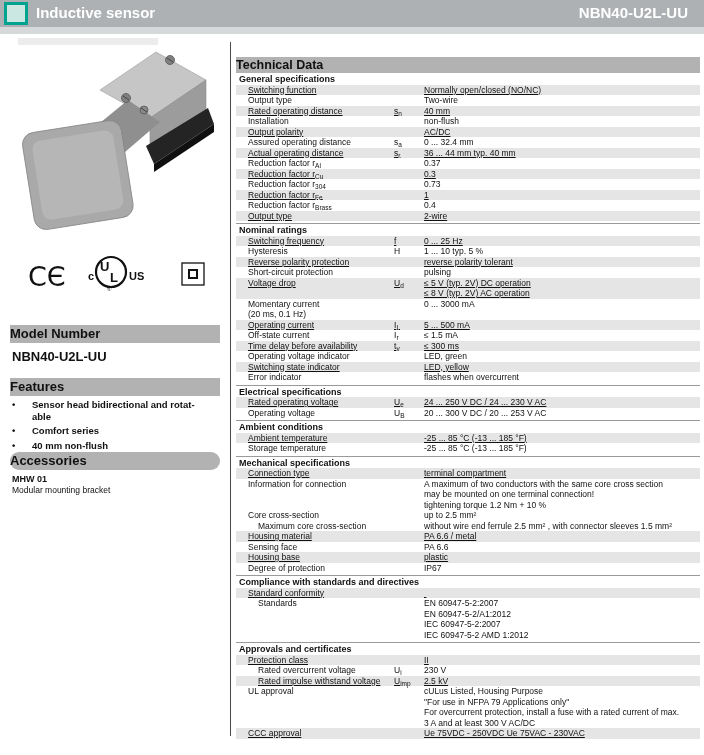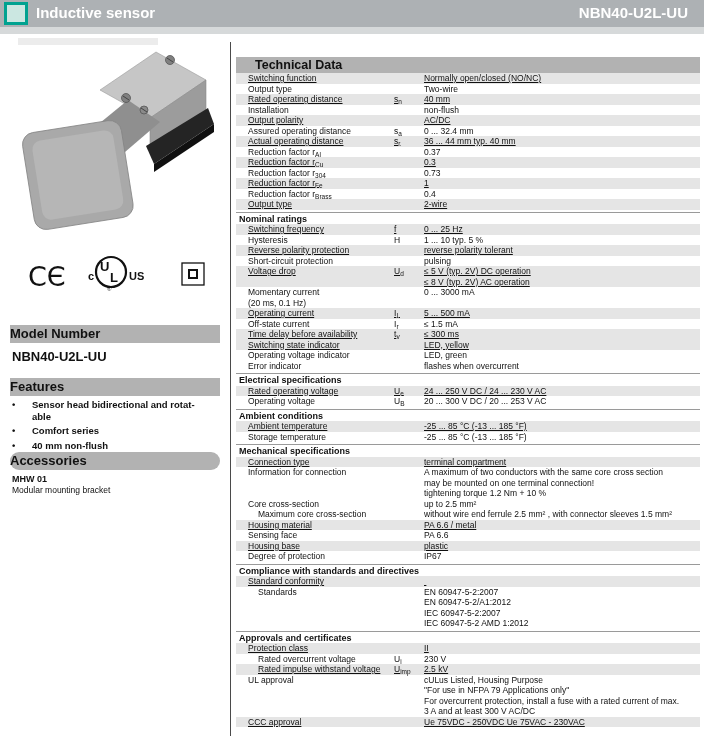--- a/index.html
+++ b/index.html
@@ -24,21 +24,21 @@
   .feature-item{display:flex;font-size:9.5px;font-weight:bold;line-height:11.5px;margin-bottom:3px;}
   .feature-item .bullet{width:20px;flex:none;}
   .feature-item .ftxt{width:176px;}
   .access-code{position:absolute;left:12px;top:474px;font-size:9px;font-weight:bold;}
   .access-desc{position:absolute;left:12px;top:485px;font-size:8.5px;text-align:right;}
   
   .vrule{position:absolute;left:230px;top:42px;width:1px;height:694px;background:#4a4a4a;}
   
   .tech{position:absolute;left:236px;top:57px;width:464px;}
   .td-bar{height:16px;background:#b2b2b2;font-size:12.5px;font-weight:bold;
-          line-height:16px;padding-left:19px;}
+          line-height:16px;padding-left:0;}
   .section + .section{border-top:1px solid #9a9a9a;margin-top:2px;}
   .sec-h{font-size:9px;font-weight:bold;line-height:10.5px;padding:1px 0 0 3px;}
   .trow{display:flex;font-size:8.5px;line-height:10.5px;}
   .trow.shaded{background:#e5e5e5;text-decoration:underline;}
   .lbl{width:146px;flex:none;padding-left:12px;box-sizing:content-box;}
   .lbl.ind1{padding-left:22px;width:136px;}
   .sym{width:30px;flex:none;}
   .val{flex:1;}
   .lbl div,.val div{white-space:nowrap;}
   sub{font-size:6.5px;vertical-align:-2px;line-height:0;}
@@ -119,20 +119,21 @@
 <div class="lbar" id="bar-access">Accessories</div>
 <div class="access-code">MHW 01</div>
 <div class="access-desc">Modular mounting bracket</div>
 
 <div class="vrule"></div>
 
 <div class="tech">
   <div class="td-bar">Technical Data</div>
   <div id="tech-table">
       <div class="section">
+        <div class="sec-h">General specifications</div>
         <div class="trow shaded">
           <span class="lbl">
             <div>Switching function</div>
           </span>
           <span class="sym"></span>
           <span class="val">
             <div>Normally open/closed (NO/NC)</div>
           </span>
         </div>
         <div class="trow">
@@ -322,36 +323,36 @@
         </div>
         <div class="trow shaded">
           <span class="lbl">
             <div>Time delay before availability</div>
           </span>
           <span class="sym">t<sub>v</sub></span>
           <span class="val">
             <div>≤ 300 ms</div>
           </span>
         </div>
+        <div class="trow">
+          <span class="lbl">
+            <div>Operating voltage indicator</div>
+          </span>
+          <span class="sym"></span>
+          <span class="val">
+            <div>LED, green</div>
+          </span>
+        </div>
         <div class="trow shaded">
           <span class="lbl">
             <div>Switching state indicator</div>
           </span>
           <span class="sym"></span>
           <span class="val">
             <div>LED, yellow</div>
-          </span>
-        </div>
-        <div class="trow">
-          <span class="lbl">
-            <div>Operating voltage indicator</div>
-          </span>
-          <span class="sym"></span>
-          <span class="val">
-            <div>LED, green</div>
           </span>
         </div>
         <div class="trow">
           <span class="lbl">
             <div>Error indicator</div>
           </span>
           <span class="sym"></span>
           <span class="val">
             <div>flashes when overcurrent</div>
           </span>

